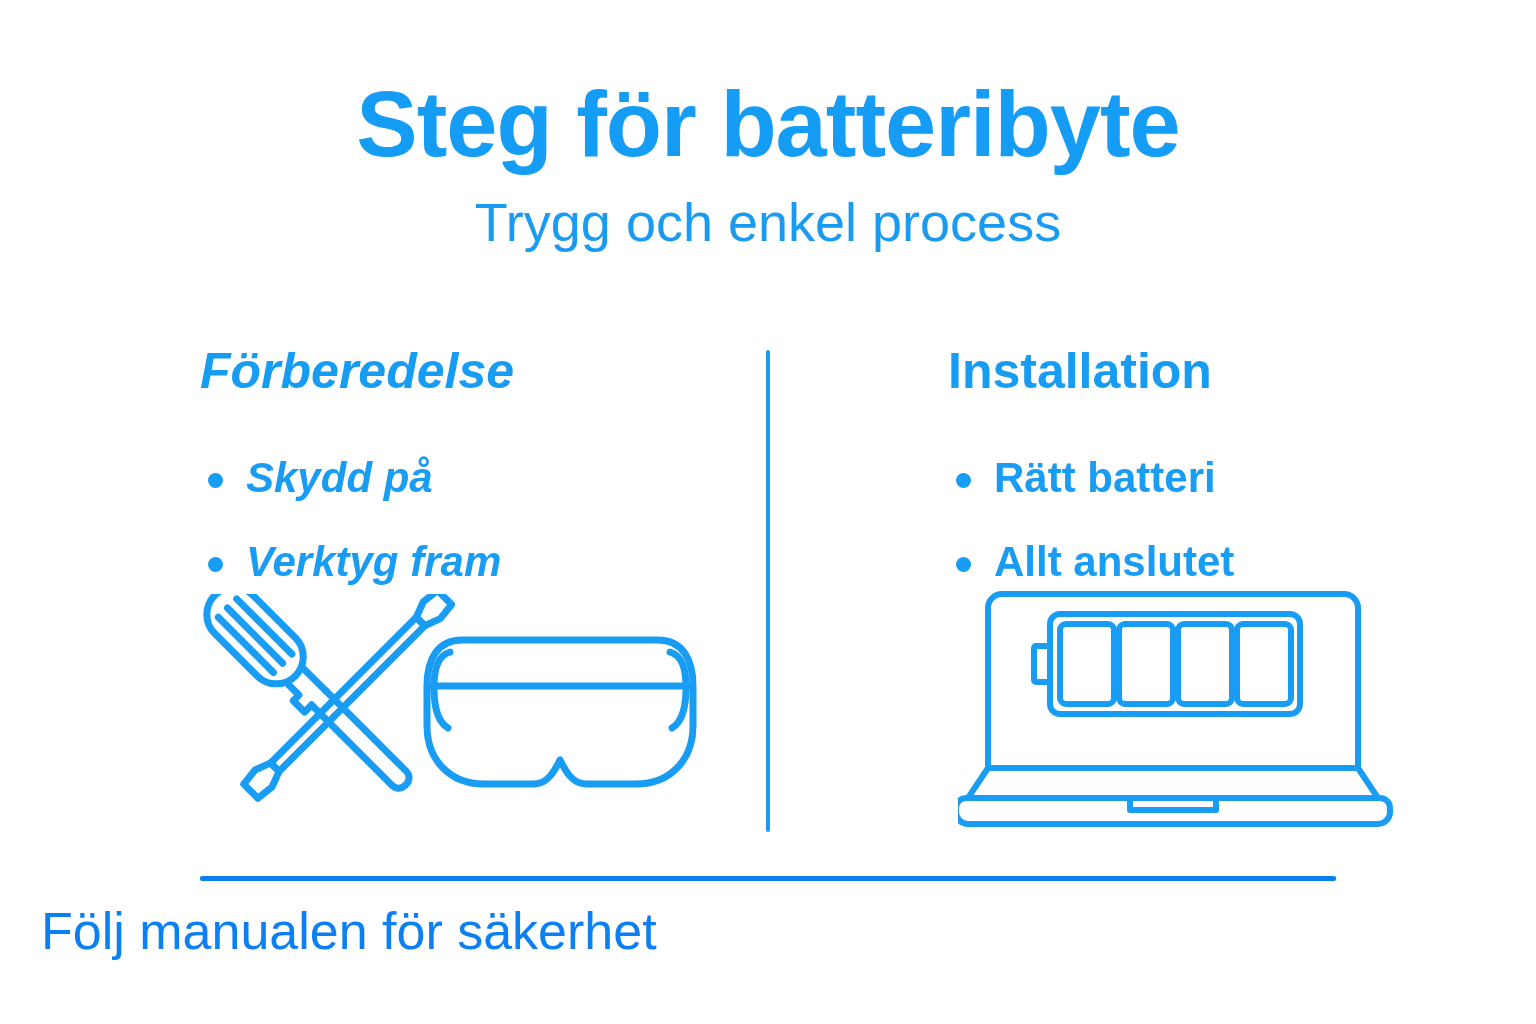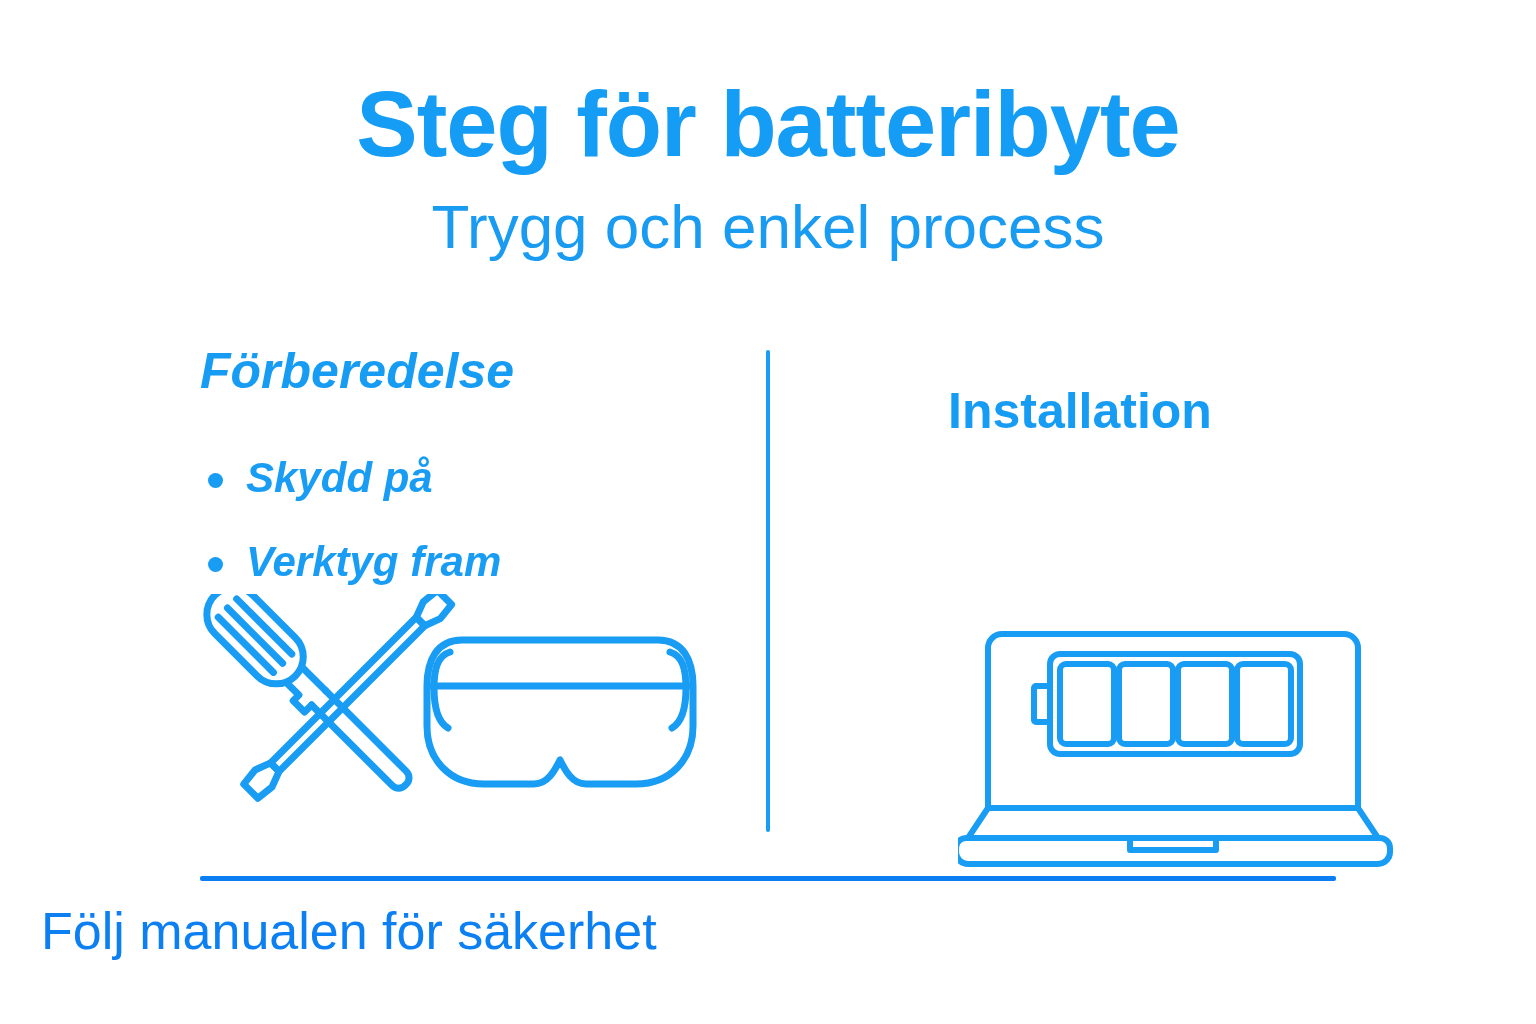--- a/index.html
+++ b/index.html
@@ -30,21 +30,21 @@
   .title {
     font-size: 92px;
     font-weight: 700;
     line-height: 1.02;
     color: #159CF5;
     letter-spacing: -1px;
     margin: 0;
     white-space: nowrap;
   }
   .subtitle {
-    font-size: 62px;
+    font-size: 54px;
     font-weight: 400;
     line-height: 1.05;
     color: #1A9BF2;
     margin: 22px 0 0 0;
     white-space: nowrap;
   }
 
   
   .columns {
     position: absolute;
@@ -53,21 +53,21 @@
     width: 1136px;
     height: 494px;
   }
   .col {
     position: absolute;
     top: 0;
     width: 540px;
     height: 494px;
   }
   .col-left  { left: 0px; font-style: italic; }
-  .col-right { left: 748px; width: 470px; margin-top: 40px; }
+  .col-right { left: 748px; width: 470px; }
 
   .col-heading {
     font-size: 50px;
     font-weight: 700;
     color: #179CF4;
     line-height: 1.1;
     margin: 0;
     white-space: nowrap;
   }
 
@@ -218,20 +218,30 @@
 
             <line x1="228" y1="92" x2="492" y2="92"></line>
           </g>
         </svg>
       </div>
     </div>
 
     <div class="col col-right">
       <h2 class="col-heading">Installation</h2>
 
+      <ul class="bullets">
+        <li>
+          <span class="dot"></span>
+          <span>Rätt batteri</span>
+        </li>
+        <li>
+          <span class="dot"></span>
+          <span>Allt anslutet</span>
+        </li>
+      </ul>
 
       <div class="icon-right">
         <svg width="440" height="260" viewBox="0 0 440 260" fill="none">
           <g stroke="#189CF4" stroke-width="6" stroke-linecap="round" stroke-linejoin="round" fill="none">
 
             <path d="M44 22 H386 a14 14 0 0 1 14 14 V196 H30 V36 a14 14 0 0 1 14 -14 Z"></path>
 
             <path d="M30 196 H400 L420 226 H10 Z"></path>
 
             <path d="M8 226 H422 a10 10 0 0 1 10 10 v4 a12 12 0 0 1 -12 12 H10

